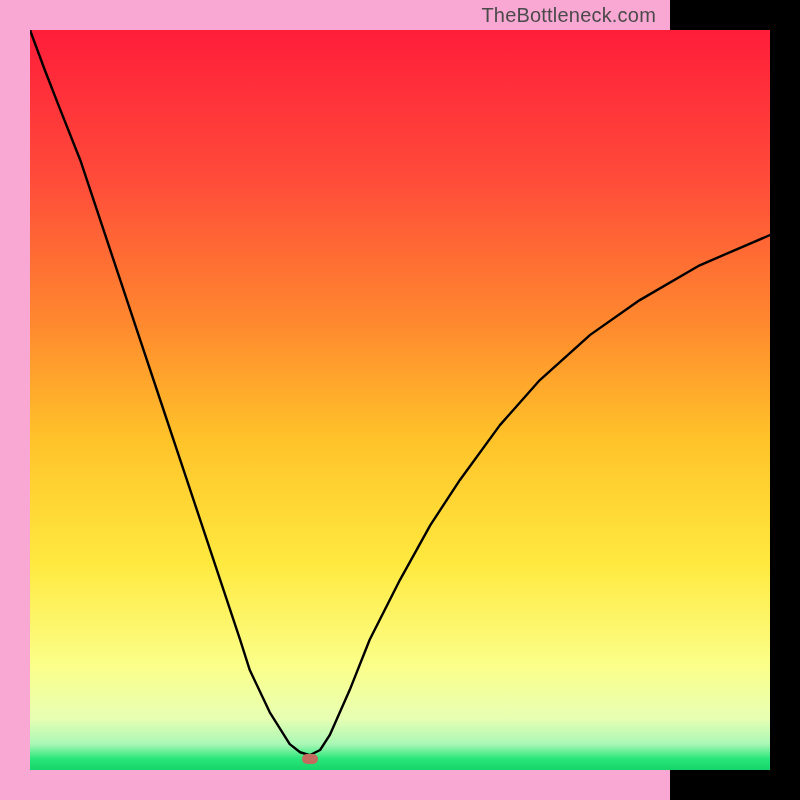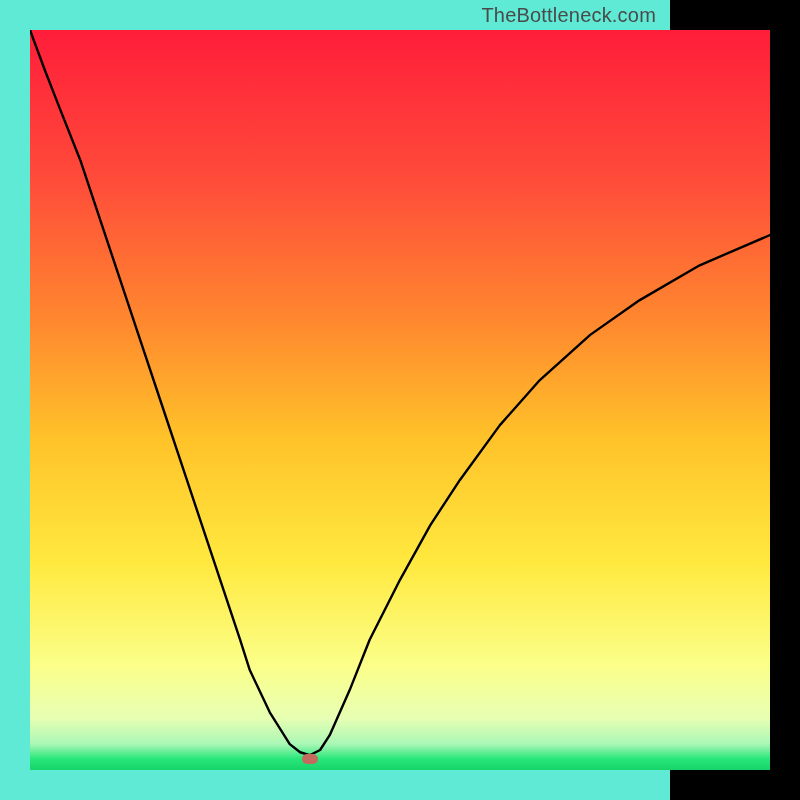--- a/index.html
+++ b/index.html
@@ -8,21 +8,21 @@
     width: 800px;
     height: 800px;
     background: #000000;
     font-family: Arial, Helvetica, sans-serif;
     overflow: hidden;
   }
   .frame {
     position: relative;
     width: 670px;
     height: 800px;
-    background: #5eead4;
+    background: #f9a8d4;
   }
   .watermark {
     position: absolute;
     top: 4px;
     right: 14px;
     color: #4a4a4a;
     font-size: 20px;
     font-weight: 500;
     letter-spacing: 0.2px;
     z-index: 10;

